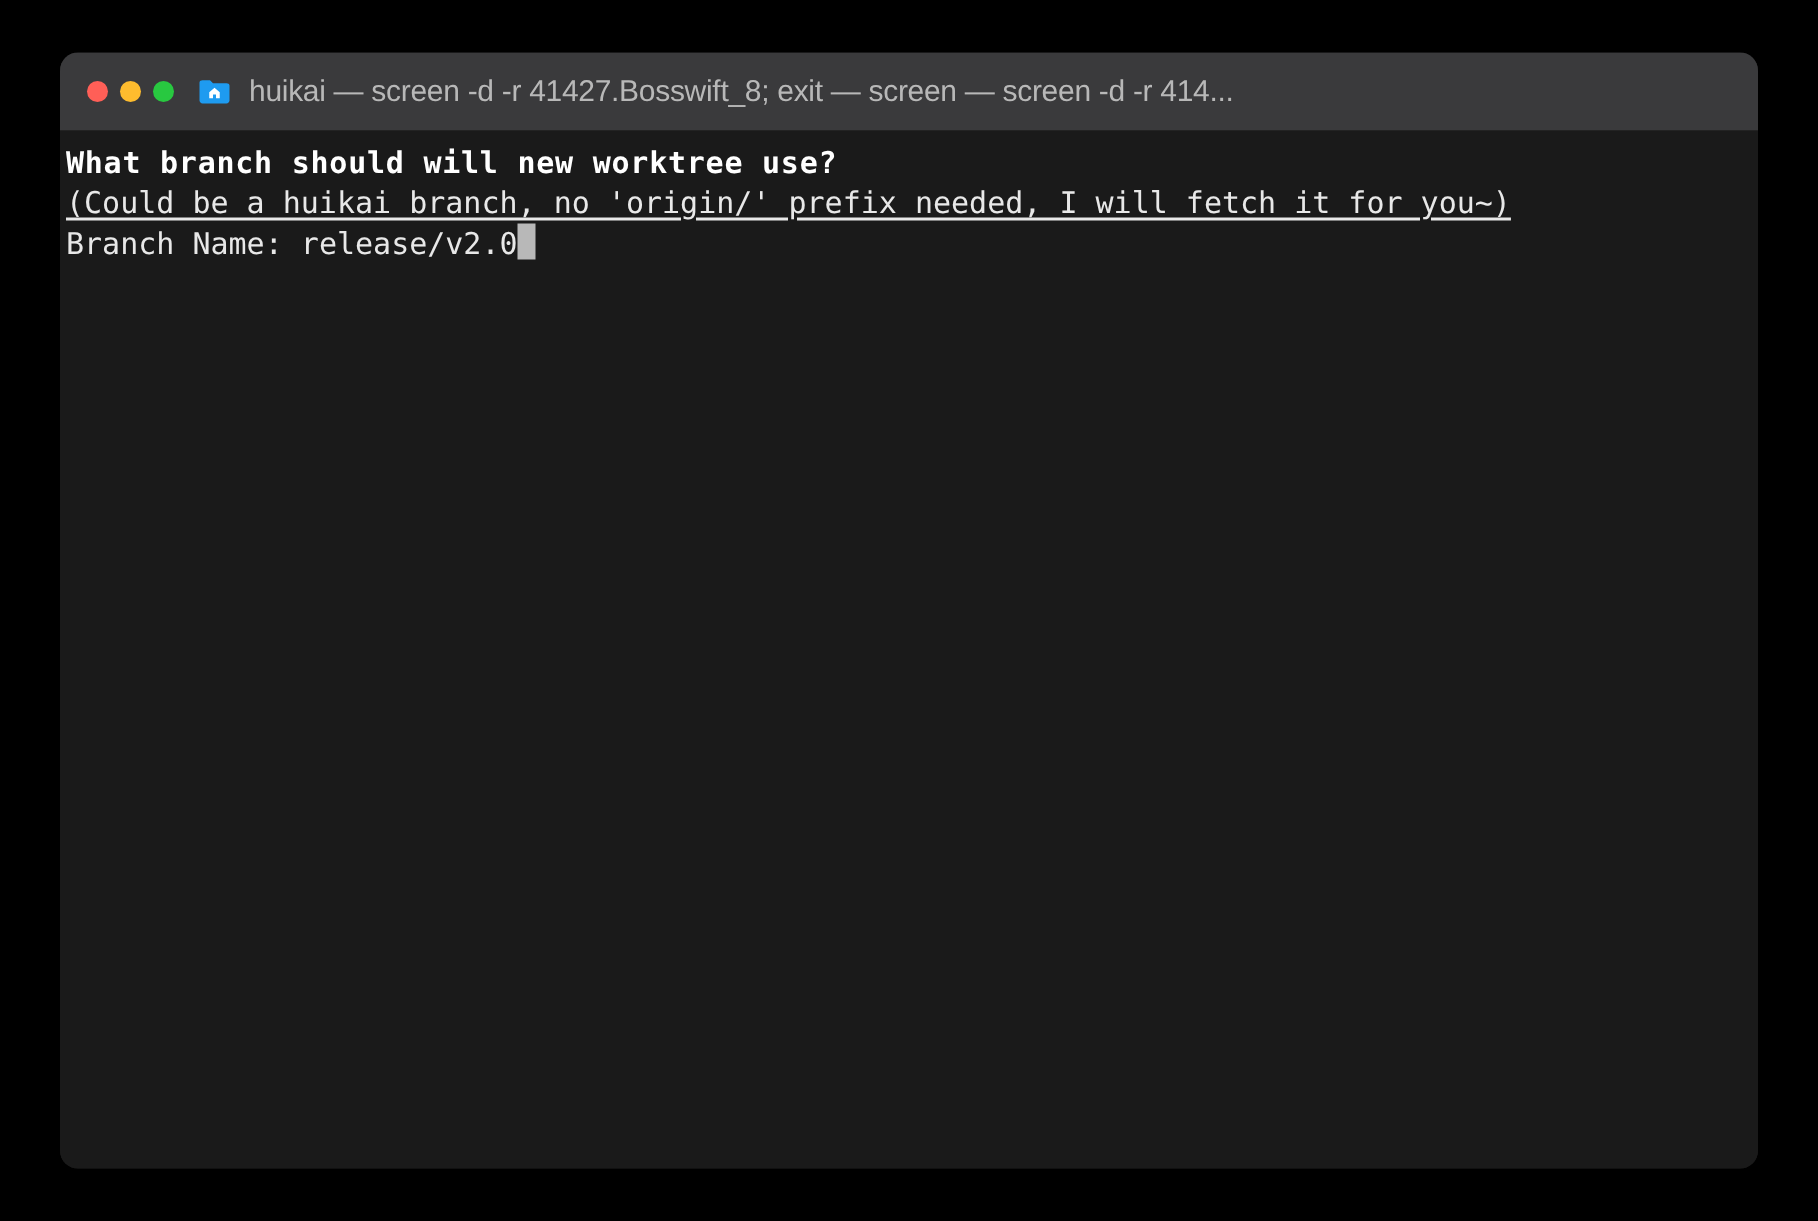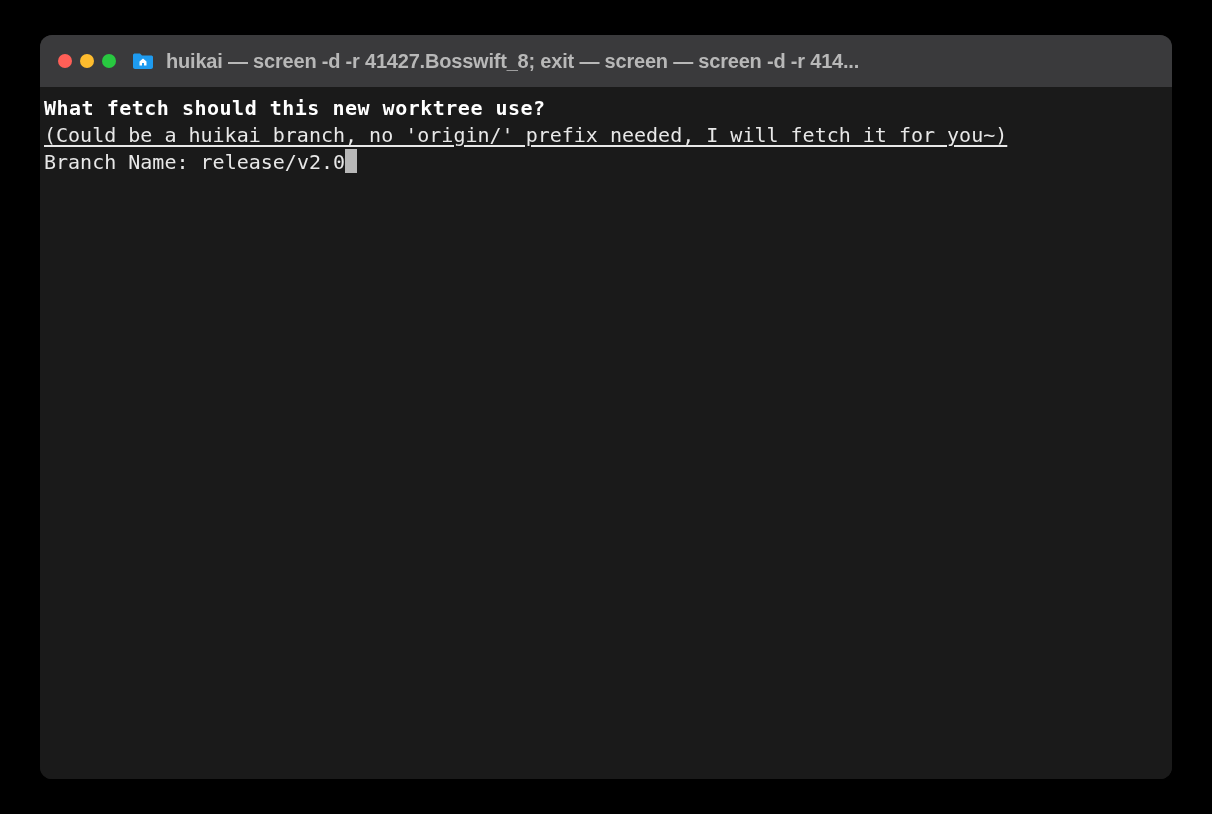--- a/index.html
+++ b/index.html
@@ -67,21 +67,21 @@
 
     .folder-icon svg {
       width: 100%;
       height: 100%;
       display: block;
     }
 
     .title-text {
       color: #b8b8b8;
       font-size: 20px;
-      font-weight: 700;
+      font-weight: 400;
       font-family: -apple-system, BlinkMacSystemFont, "Segoe UI", sans-serif;
       white-space: nowrap;
       overflow: hidden;
       text-overflow: ellipsis;
       letter-spacing: -0.2px;
     }
 
     .terminal-body {
       flex: 1;
       background: #1a1a1a;
@@ -138,16 +138,16 @@
       <div class="traffic-light maximize"></div>
     </div>
     <div class="folder-icon">
       <svg viewBox="0 0 22 18">
         <path d="M1 3 C1 2 2 1.5 3 1.5 L8 1.5 L10 3.5 L19 3.5 C20 3.5 21 4 21 5 L21 15 C21 16 20 17 19 17 L3 17 C2 17 1 16 1 15 Z" fill="#1e9bf0"></path>
         <path d="M11 6.5 L7.5 9.5 L7.5 13.5 L10 13.5 L10 11 L12 11 L12 13.5 L14.5 13.5 L14.5 9.5 Z" fill="#ffffff"></path>
       </svg>
     </div>
     <div class="title-text">huikai — screen -d -r 41427.Bosswift_8; exit — screen — screen -d -r 414...</div>
   </div>
-  <div class="terminal-body"><span class="line-bold">What fetch should this new worktree use?</span>
+  <div class="terminal-body"><span class="line-bold">What branch should will new worktree use?</span>
 <span class="line-underline">(Could be a huikai branch, no 'origin/' prefix needed, I will fetch it for you~)</span>
 <span class="prompt-line"><span class="prompt-label">Branch Name: </span><span class="prompt-value">release/v2.0</span><span class="cursor"></span></span></div>
 </div>
 
 </body></html>

